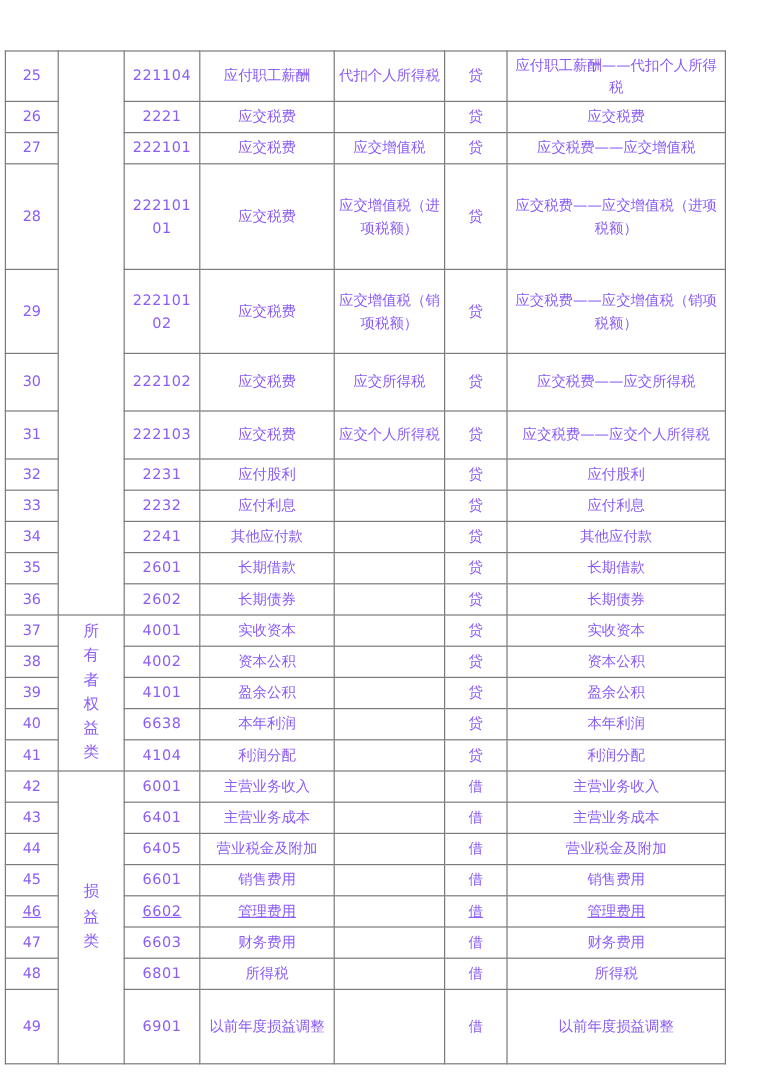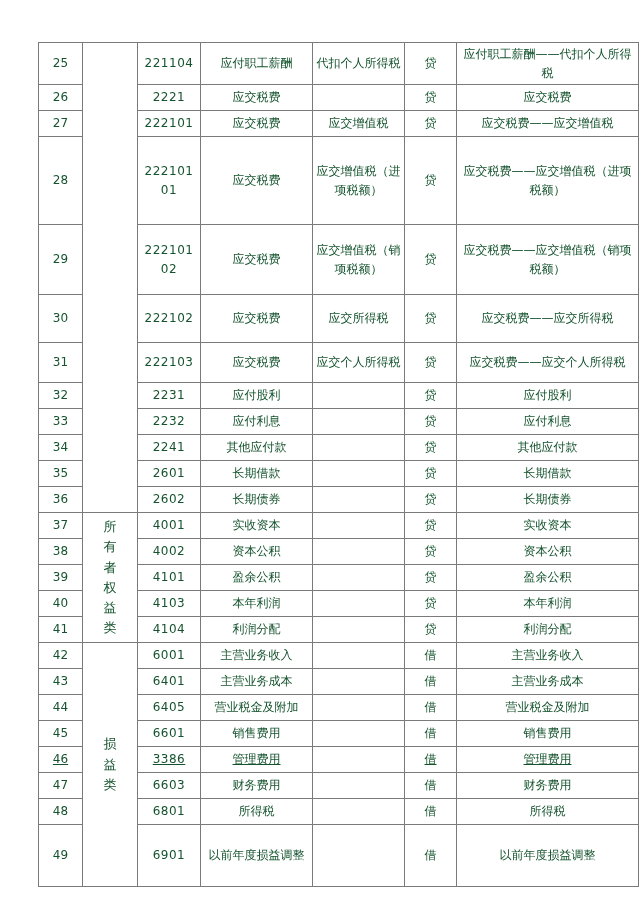--- a/index.html
+++ b/index.html
@@ -10,27 +10,27 @@
   }
   .page {
     position: relative;
     width: 640px;
     height: 909px;
     background: #ffffff;
     overflow: hidden;
   }
   table.accounts {
     position: absolute;
-    left: 38px;
+    left: 4px;
     top: 42px;
     width: 600px;
     border-collapse: collapse;
     table-layout: fixed;
     font-size: 12px;
-    color: #14532d;
+    color: #8b5cf6;
   }
   table.accounts td {
     border: 1px solid #7a7a7a;
     text-align: center;
     vertical-align: middle;
     padding: 2px 3px;
     line-height: 1.55;
     word-break: break-all;
     overflow: hidden;
   }
@@ -181,21 +181,21 @@
         <tr style="height: 26px; padding-left: 14px;">
           <td class="c-no">39</td>
           <td class="c-code">4101</td>
           <td class="c-name">盈余公积</td>
           <td class="c-detail"></td>
           <td class="c-dir">贷</td>
           <td class="c-full">盈余公积</td>
         </tr>
         <tr style="height: 26px;">
           <td class="c-no">40</td>
-          <td class="c-code">4103</td>
+          <td class="c-code">6638</td>
           <td class="c-name">本年利润</td>
           <td class="c-detail"></td>
           <td class="c-dir">贷</td>
           <td class="c-full">本年利润</td>
         </tr>
         <tr style="height: 26px;">
           <td class="c-no">41</td>
           <td class="c-code">4104</td>
           <td class="c-name">利润分配</td>
           <td class="c-detail"></td>
@@ -232,21 +232,21 @@
         <tr style="height: 26px;">
           <td class="c-no">45</td>
           <td class="c-code">6601</td>
           <td class="c-name">销售费用</td>
           <td class="c-detail"></td>
           <td class="c-dir">借</td>
           <td class="c-full">销售费用</td>
         </tr>
         <tr style="height: 26px; text-decoration: underline;">
           <td class="c-no">46</td>
-          <td class="c-code">3386</td>
+          <td class="c-code">6602</td>
           <td class="c-name">管理费用</td>
           <td class="c-detail"></td>
           <td class="c-dir">借</td>
           <td class="c-full">管理费用</td>
         </tr>
         <tr style="height: 26px;">
           <td class="c-no">47</td>
           <td class="c-code">6603</td>
           <td class="c-name">财务费用</td>
           <td class="c-detail"></td>

